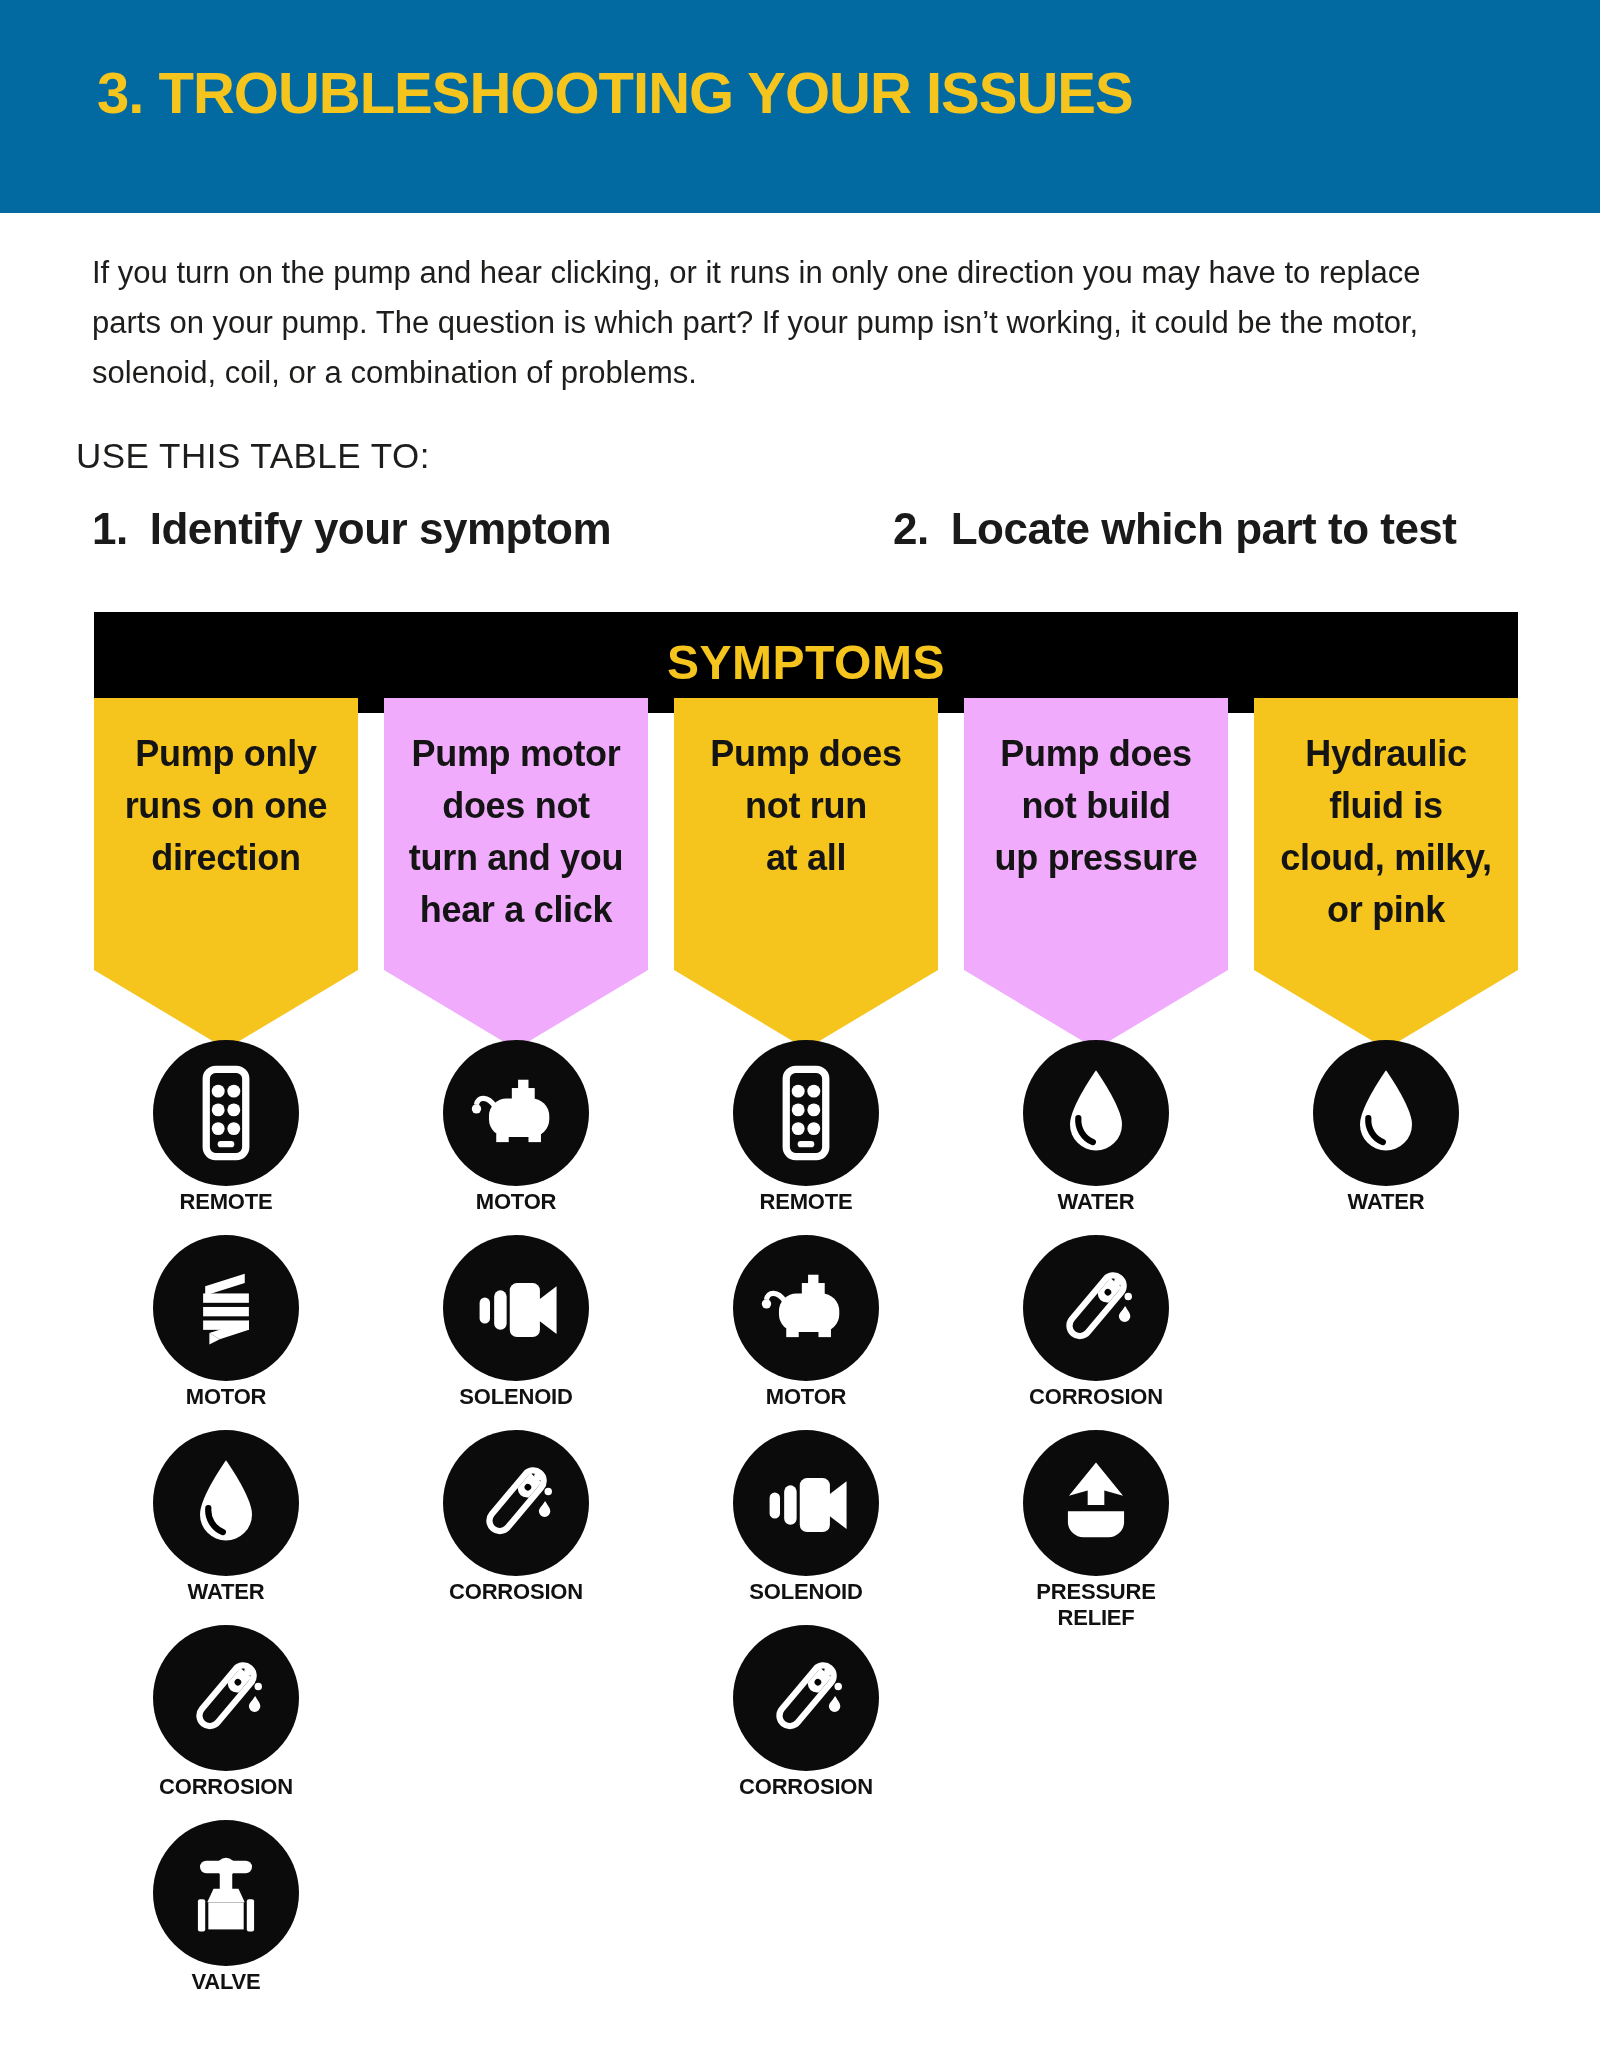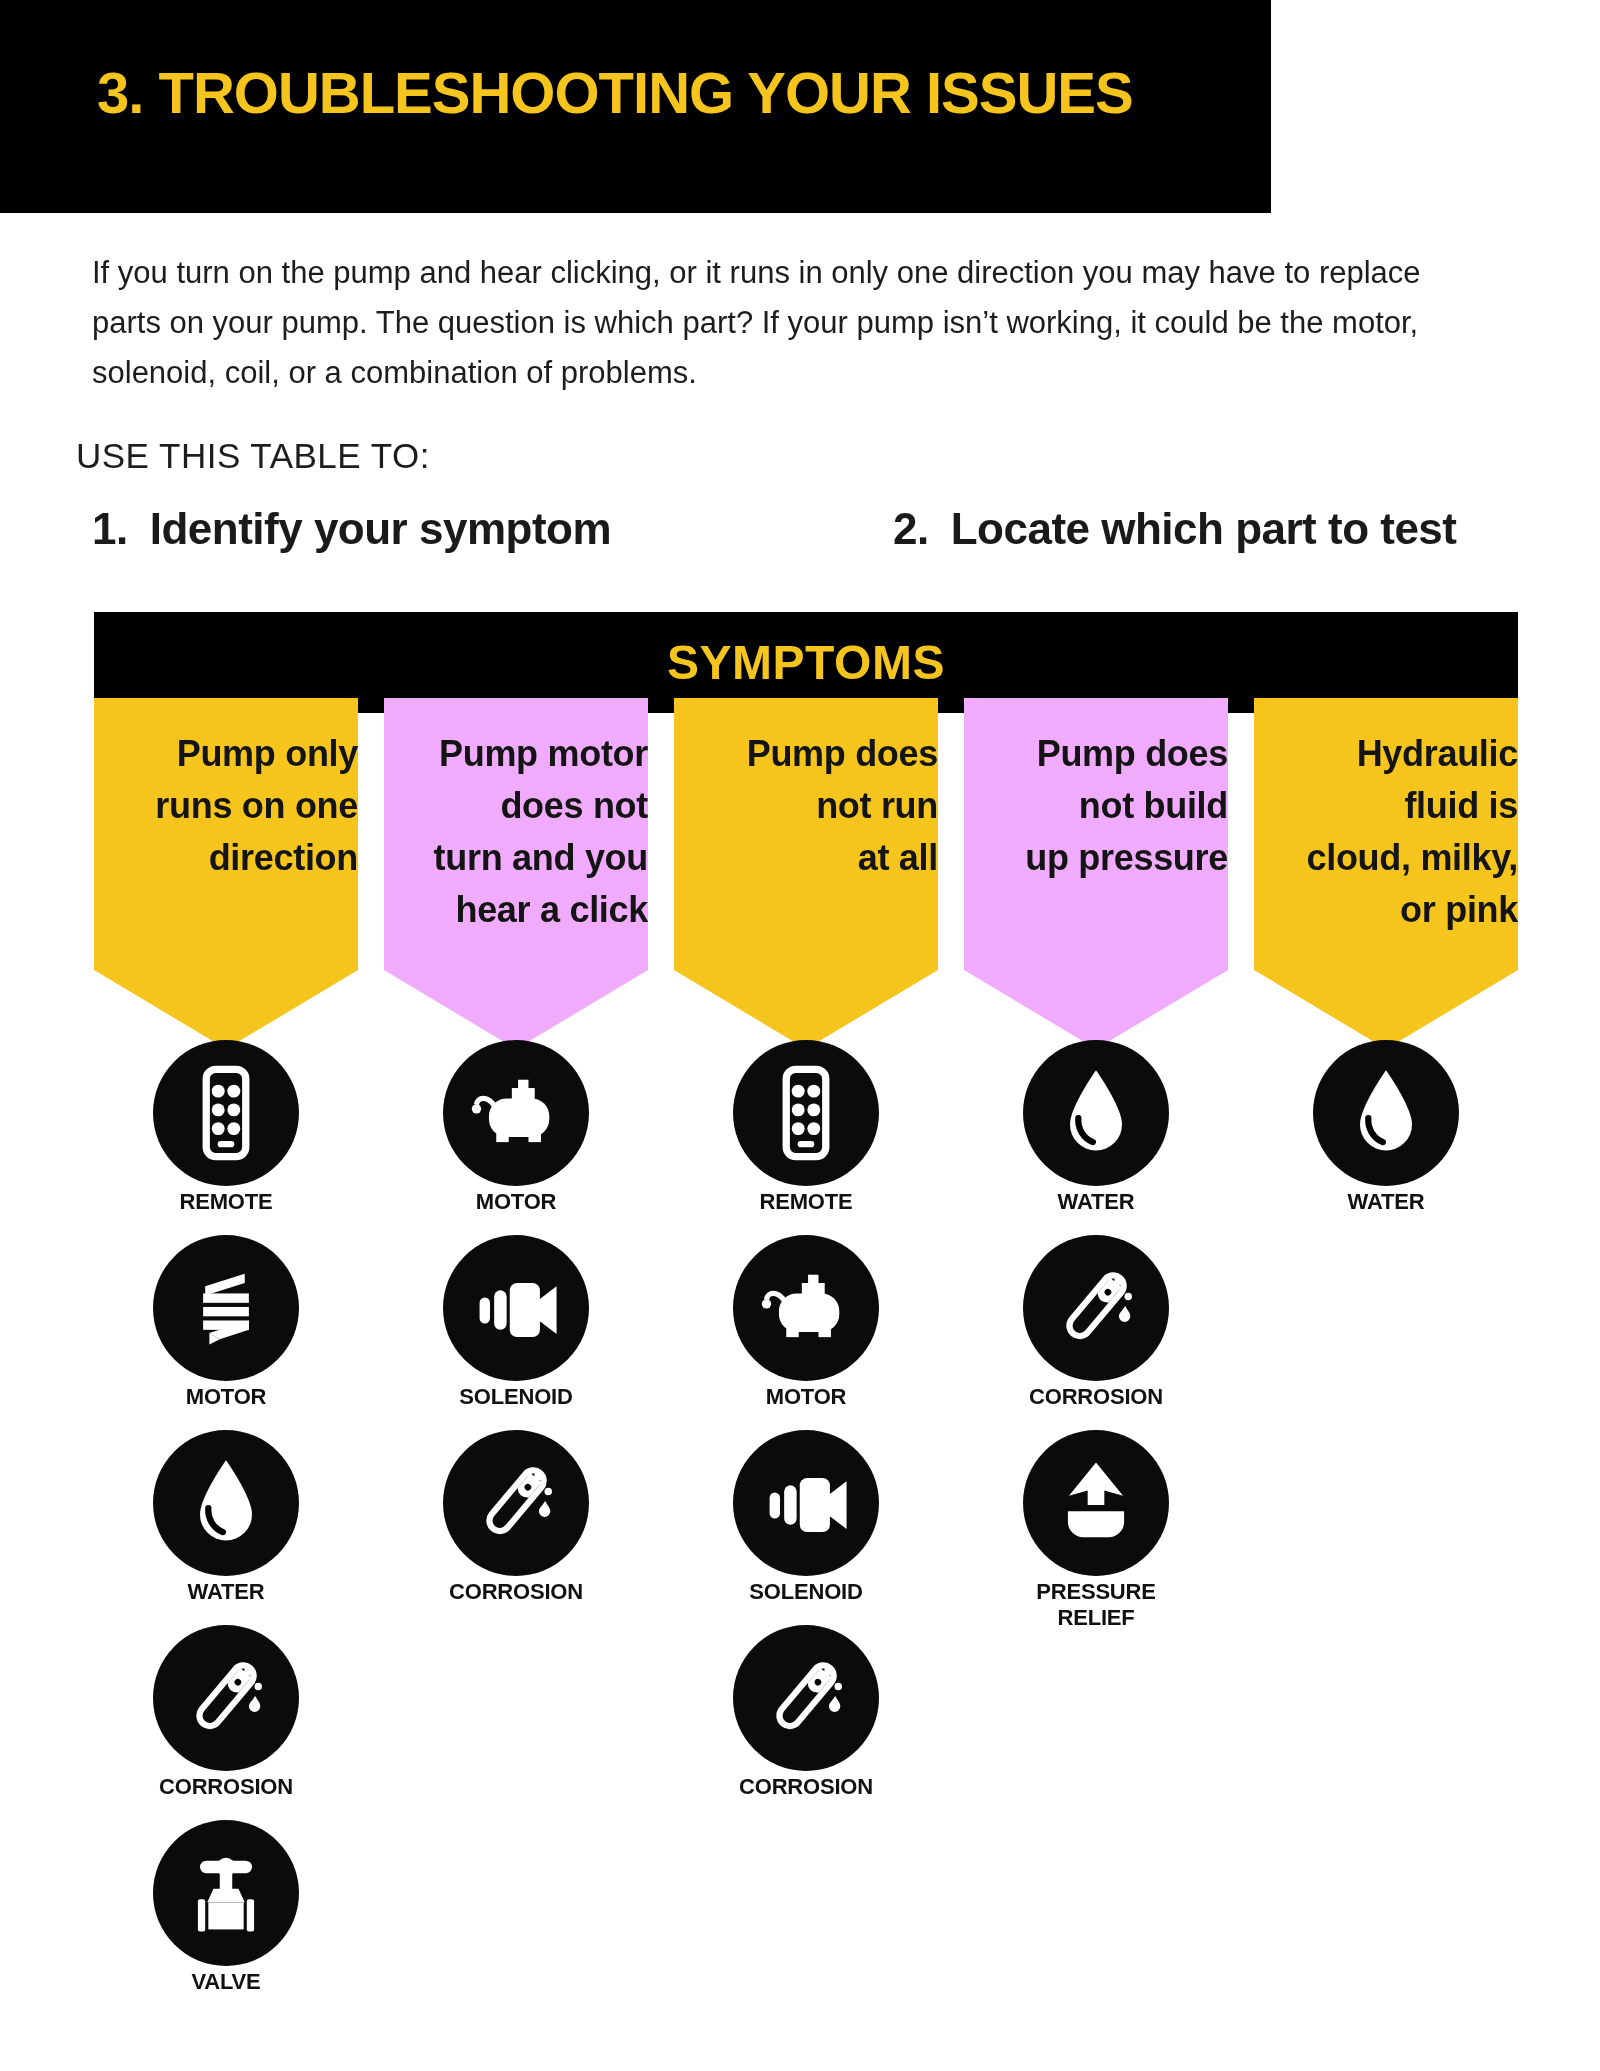--- a/index.html
+++ b/index.html
@@ -2,21 +2,21 @@
 <html><head>
 <meta charset="utf-8">
 <style>
   html,body{margin:0;padding:0;}
   body{
     width:1600px;height:2071px;position:relative;background:#ffffff;
     font-family:"Liberation Sans","DejaVu Sans",sans-serif;color:#1d1d1b;overflow:hidden;
   }
   .page{position:absolute;inset:0;}
   
-  .hdr{position:absolute;left:0;top:0;width:1271px;height:213px;background:#000000;}
+  .hdr{position:absolute;left:0;top:0;width:1600px;height:213px;background:#0369a1;}
   .hdr h1{
     position:absolute;left:97px;top:62px;margin:0;
     font-size:58px;font-weight:bold;letter-spacing:-1px;color:#F5C51D;line-height:62px;
   }
   
   .intro{
     position:absolute;left:92px;top:248px;width:1400px;margin:0;
     font-size:31px;line-height:50px;color:#1d1d1b;
   }
   .lead{
@@ -37,21 +37,21 @@
   .ribbons{position:absolute;left:94px;top:698px;width:1424px;height:351px;display:flex;gap:26px;}
   .ribbon{
     width:264px;height:351px;flex:0 0 264px;
     clip-path:polygon(0 0,100% 0,100% 77.5%,50% 100%,0 77.5%);
     text-align:center;
   }
   .ribbon.dark{background:#F5C51D;}
   .ribbon.light{background:#f0abfc;}
   .ribbon .rtext{
     padding-top:30px;font-size:36px;font-weight:bold;line-height:52px;color:#141414;
-    white-space:pre-line;letter-spacing:-0.3px;text-align:right;
+    white-space:pre-line;letter-spacing:-0.3px;
   }
   
   .grid{position:absolute;left:94px;top:1040px;width:1424px;display:flex;gap:26px;}
   .col{width:264px;flex:0 0 264px;display:flex;flex-direction:column;}
   .cell{height:195px;display:flex;flex-direction:column;align-items:center;}
   .circle{
     width:146px;height:146px;border-radius:50%;background:#0b0b0b;
     display:flex;align-items:center;justify-content:center;flex:0 0 146px;
   }
   .circle svg{width:104px;height:104px;display:block;fill:#ffffff;}

